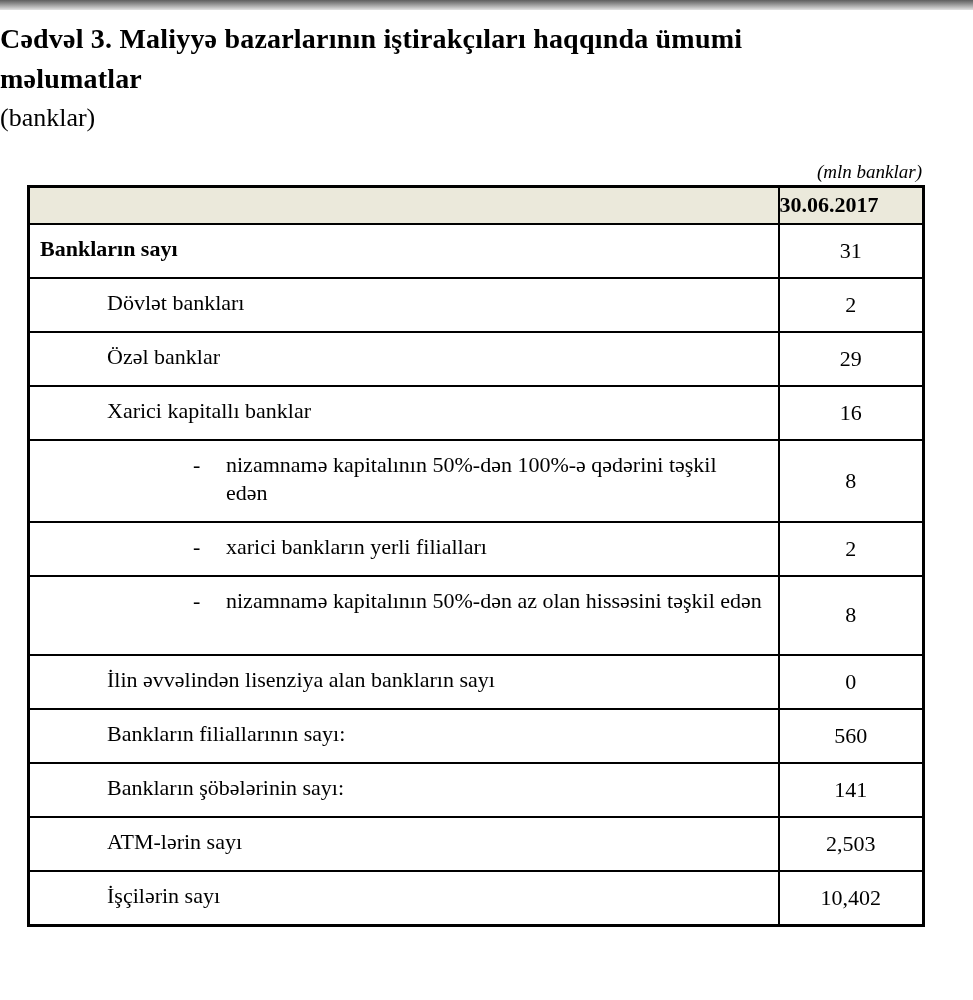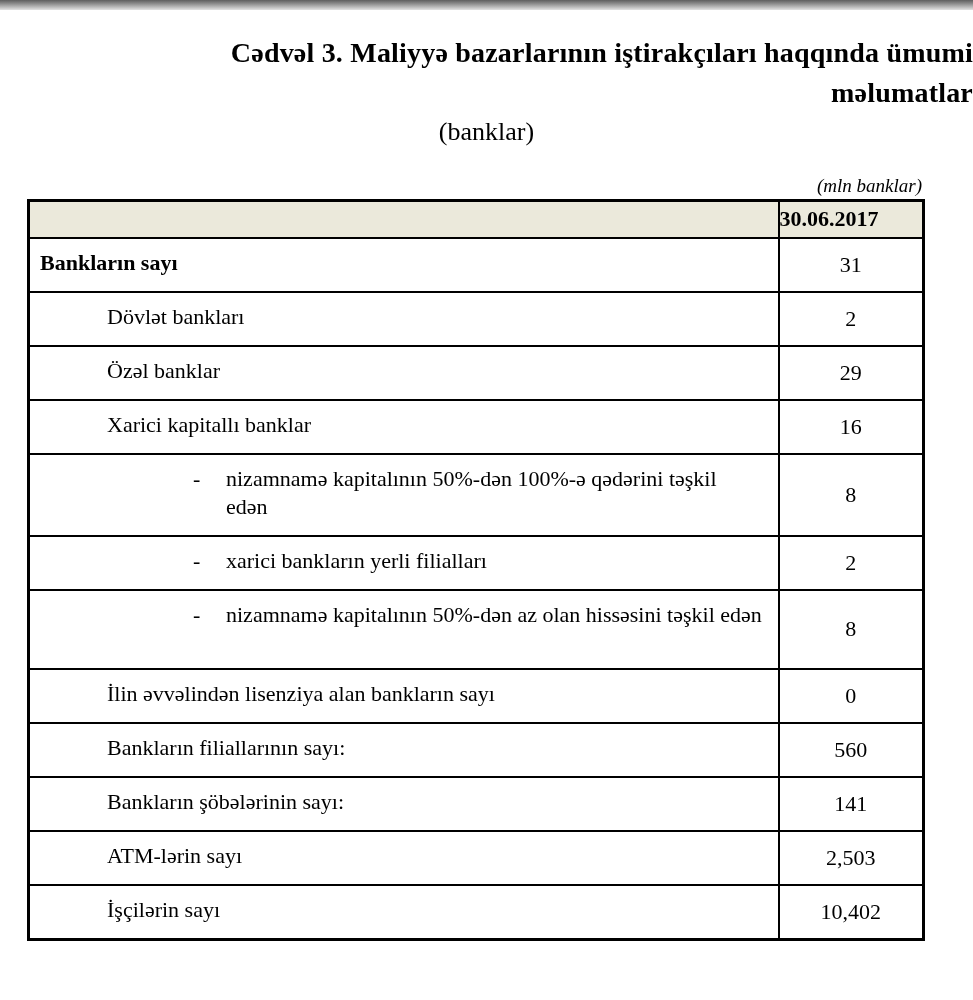--- a/index.html
+++ b/index.html
@@ -8,29 +8,29 @@
     background: #ffffff;
     font-family: "Liberation Serif", "DejaVu Serif", serif;
     color: #000000;
     overflow: hidden;
   }
   .top-bar {
     width: 973px; height: 10px;
     background: linear-gradient(to bottom, #5e5e5e 0%, #8a8a8a 35%, #b9b9b9 70%, #e3e3e3 100%);
   }
   .title-block {
-    margin-top: 23px;
-    text-align: right;
+    margin-top: 9px;
+    text-align: left;
     font-weight: bold;
     font-size: 28px;
     line-height: 40px;
     letter-spacing: 0.2px;
   }
   .subtitle {
-    text-align: center;
+    text-align: left;
     font-weight: normal;
     font-size: 26px;
     line-height: 38px;
   }
   .unit-note {
     width: 895px;
     margin: 24px 0 2px 27px;
     text-align: right;
     font-style: italic;
     font-size: 19px;

